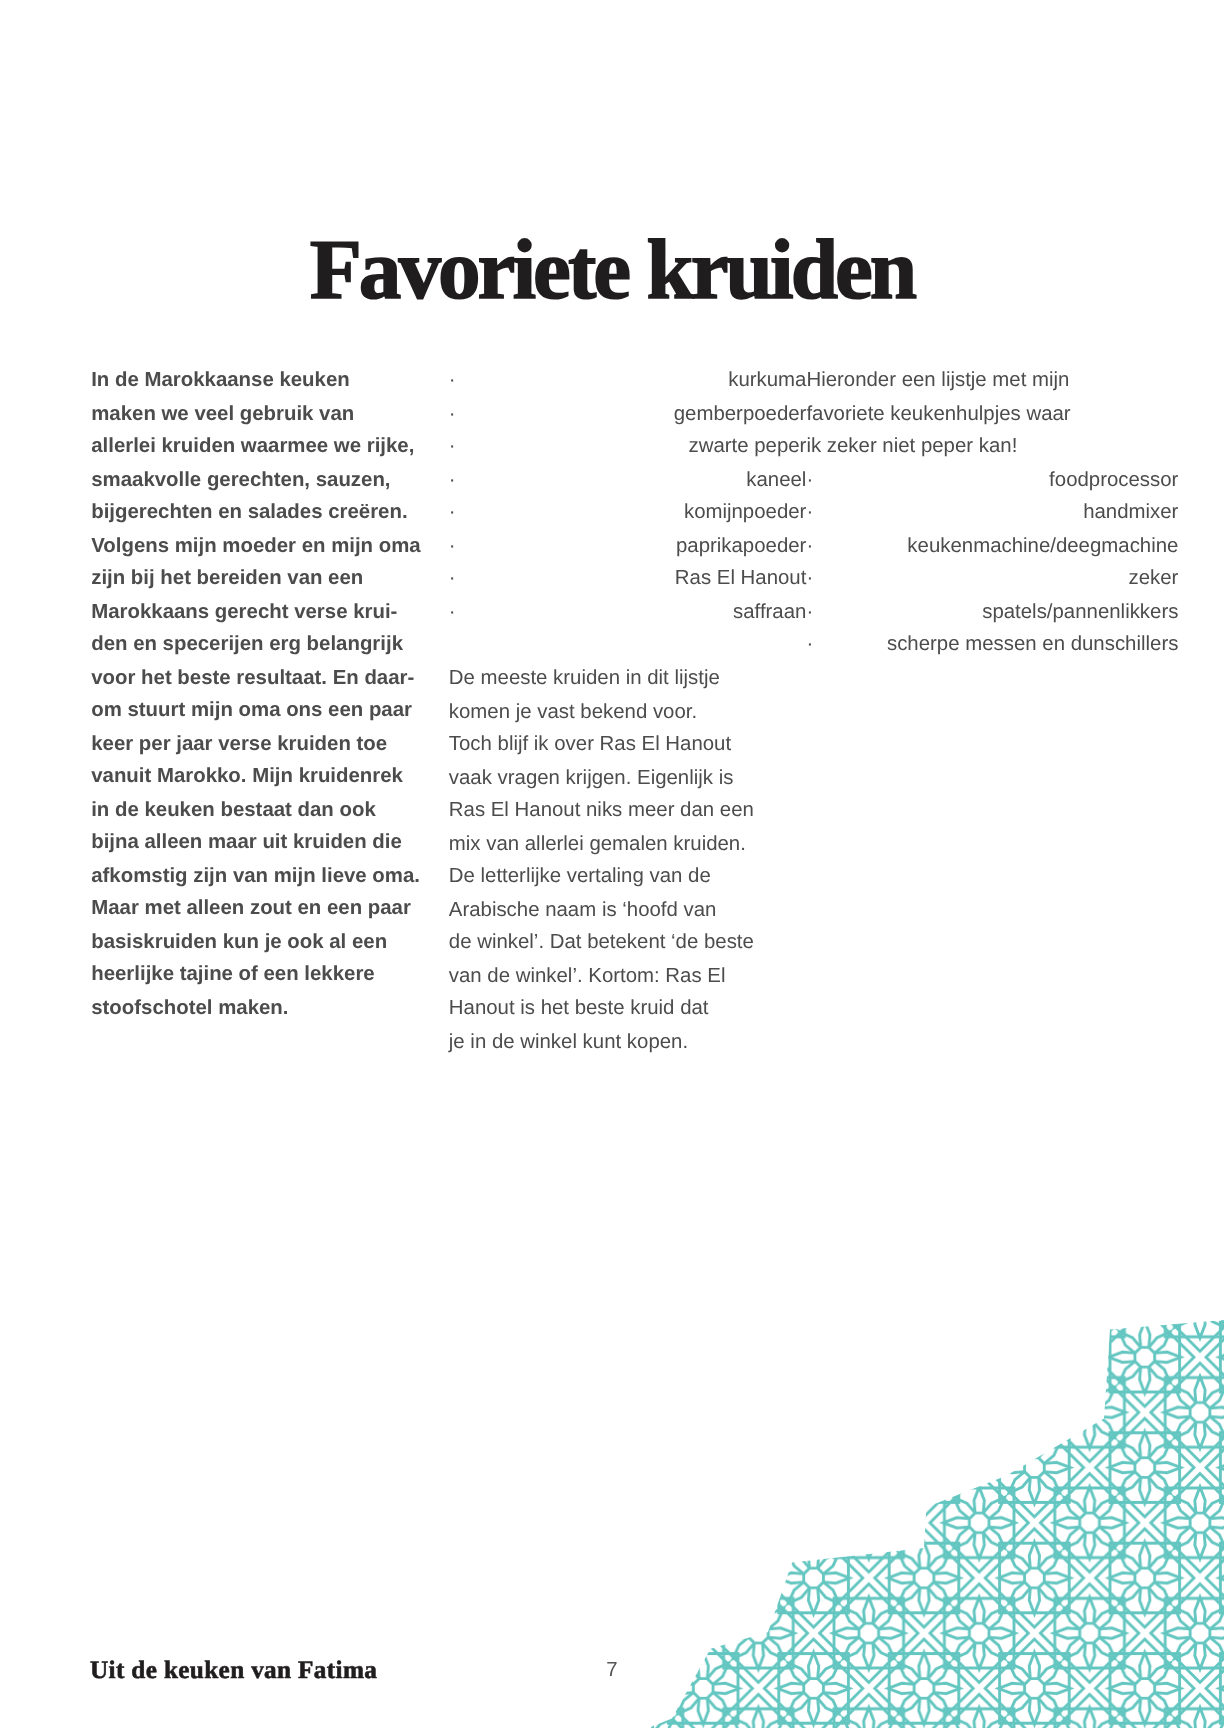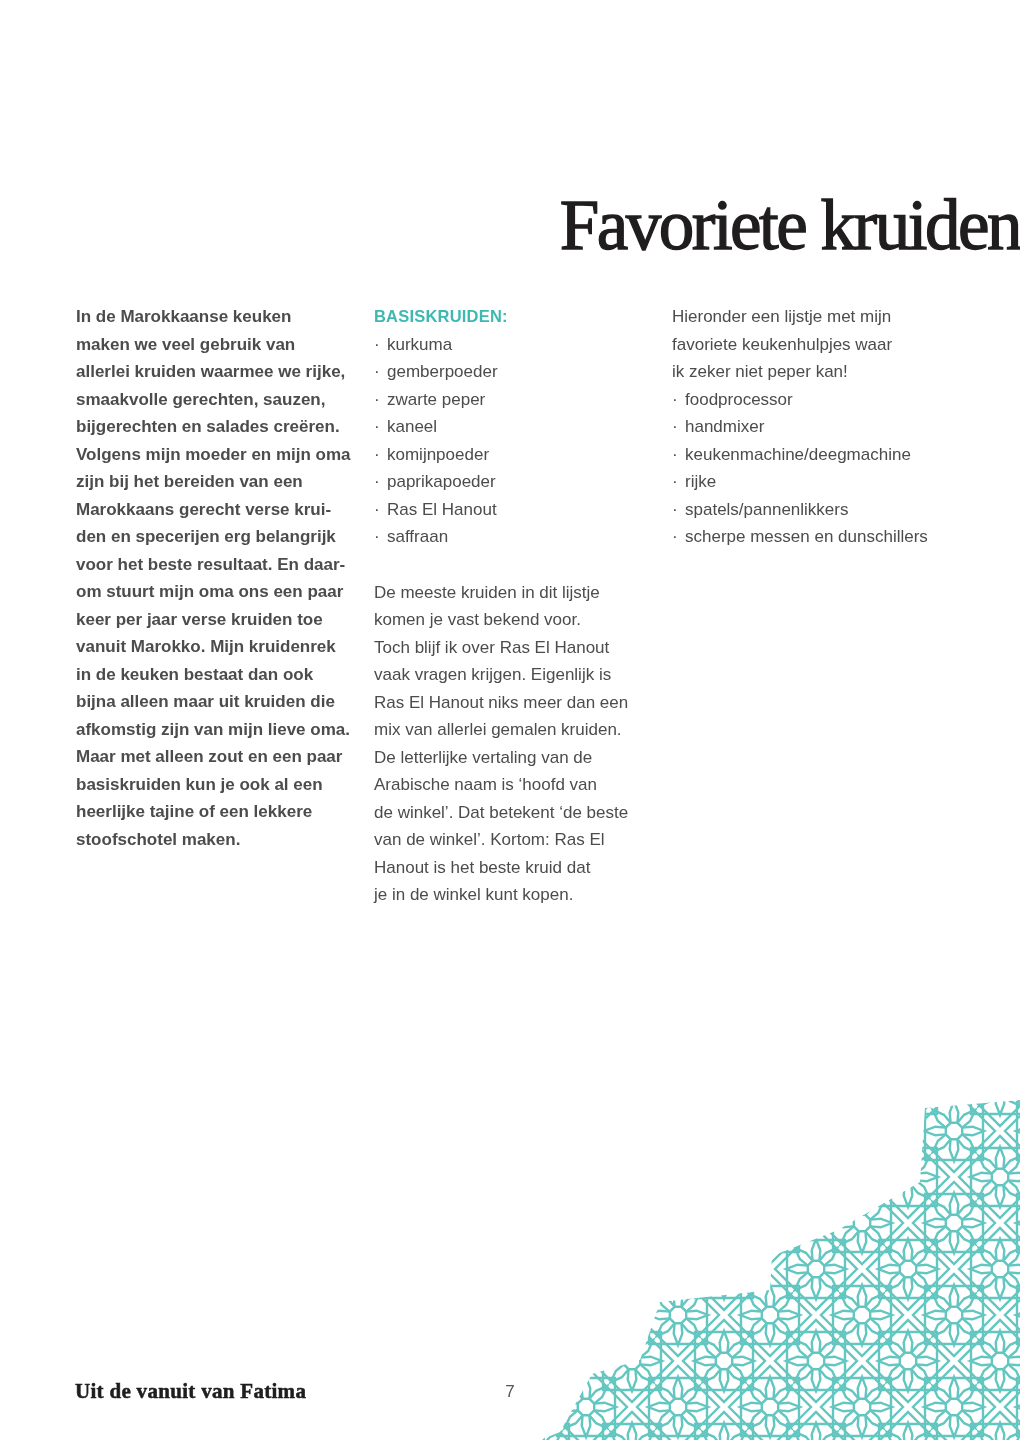--- a/index.html
+++ b/index.html
@@ -2,42 +2,42 @@
 <html><head>
 <meta charset="utf-8">
 <style>
   html,body { margin:0; padding:0; background:#ffffff; }
   body { width:1020px; height:1440px; position:relative; overflow:hidden;
          font-family:"Liberation Sans", sans-serif; }
 
   .page { position:absolute; inset:0; background:#ffffff; overflow:hidden; }
 
   
-  .title { position:absolute; top:150px; left:0; right:0; text-align:right;
-           font-family:"Liberation Serif", serif; font-weight:400;
+  .title { position:absolute; top:150px; left:0; right:0; text-align:center;
+           font-family:"Liberation Serif", serif; font-weight:700;
            font-size:71px; line-height:55px; letter-spacing:-2.5px;
            color:#201d1e; -webkit-text-stroke:1.3px #201d1e; }
   .title .line { display:block; }
 
   
   .col { position:absolute; top:303px; font-size:17px; line-height:27.5px;
          color:#4c4c4c; }
   .col-1 { left:76px;  width:300px;font-weight:bold; }
   .col-2 { left:374px; width:298px; }
   .col-3 { left:672px; width:310px; }
 
   .para { margin:0; white-space:pre-line; }
   .col-heading { margin:0; color:#3fb8b2; font-weight:700; font-size:16.5px;
                  letter-spacing:0.2px; white-space:pre-line; }
   .mt { margin-top:28px; }
 
   .list { margin:0; }
   .list-item { display:flex; align-items:baseline; }
   .bullet { flex:none; width:13px; color:#4c4c4c; }
-  .li-text { flex:1 1 auto; }
+  .li-text { flex:1 1 auto;text-align:right; }
 
   
   .footer-book { position:absolute; left:75px; top:1379px;
                  font-family:"Liberation Serif", serif; font-weight:700;
                  font-size:21px; letter-spacing:0.3px; color:#201d1e;
                  -webkit-text-stroke:0.5px #201d1e; }
   .footer-page { position:absolute; left:0; right:0; top:1382px;
                  text-align:center; font-size:17px; color:#555555; }
 
   
@@ -73,21 +73,20 @@
 in de keuken bestaat dan ook
 bijna alleen maar uit kruiden die
 afkomstig zijn van mijn lieve oma.
 Maar met alleen zout en een paar
 basiskruiden kun je ook al een
 heerlijke tajine of een lekkere
 stoofschotel maken.</p>
   </div>
 
   <div class="col col-2">
-    <h2 class="col-heading">BASISKRUIDEN:</h2>
     <div class="list">
         <div class="list-item">
           <span class="bullet">·</span>
           <span class="li-text">kurkuma</span>
         </div>
         <div class="list-item">
           <span class="bullet">·</span>
           <span class="li-text">gemberpoeder</span>
         </div>
         <div class="list-item">
@@ -143,21 +142,21 @@
         <div class="list-item">
           <span class="bullet">·</span>
           <span class="li-text">handmixer</span>
         </div>
         <div class="list-item">
           <span class="bullet">·</span>
           <span class="li-text">keukenmachine/deegmachine</span>
         </div>
         <div class="list-item">
           <span class="bullet">·</span>
-          <span class="li-text">rijke</span>
+          <span class="li-text">zeker</span>
         </div>
         <div class="list-item">
           <span class="bullet">·</span>
           <span class="li-text">spatels/pannenlikkers</span>
         </div>
         <div class="list-item">
           <span class="bullet">·</span>
           <span class="li-text">scherpe messen en dunschillers</span>
         </div>
       </div>
@@ -187,16 +186,16 @@
           <use href="#ros" transform="translate(0,0)"></use>
           <use href="#ros" transform="translate(92,0)"></use>
           <use href="#ros" transform="translate(0,92)"></use>
           <use href="#ros" transform="translate(92,92)"></use>
         </pattern>
       </defs>
       <rect x="0" y="0" width="480" height="355" fill="url(#mp)"></rect>
     </svg>
   </div>
 
-  <div class="footer-book">Uit de vanuit van Fatima</div>
+  <div class="footer-book">Uit de keuken van Fatima</div>
   <div class="footer-page">7</div>
 
 </div>
 
 </body></html>

